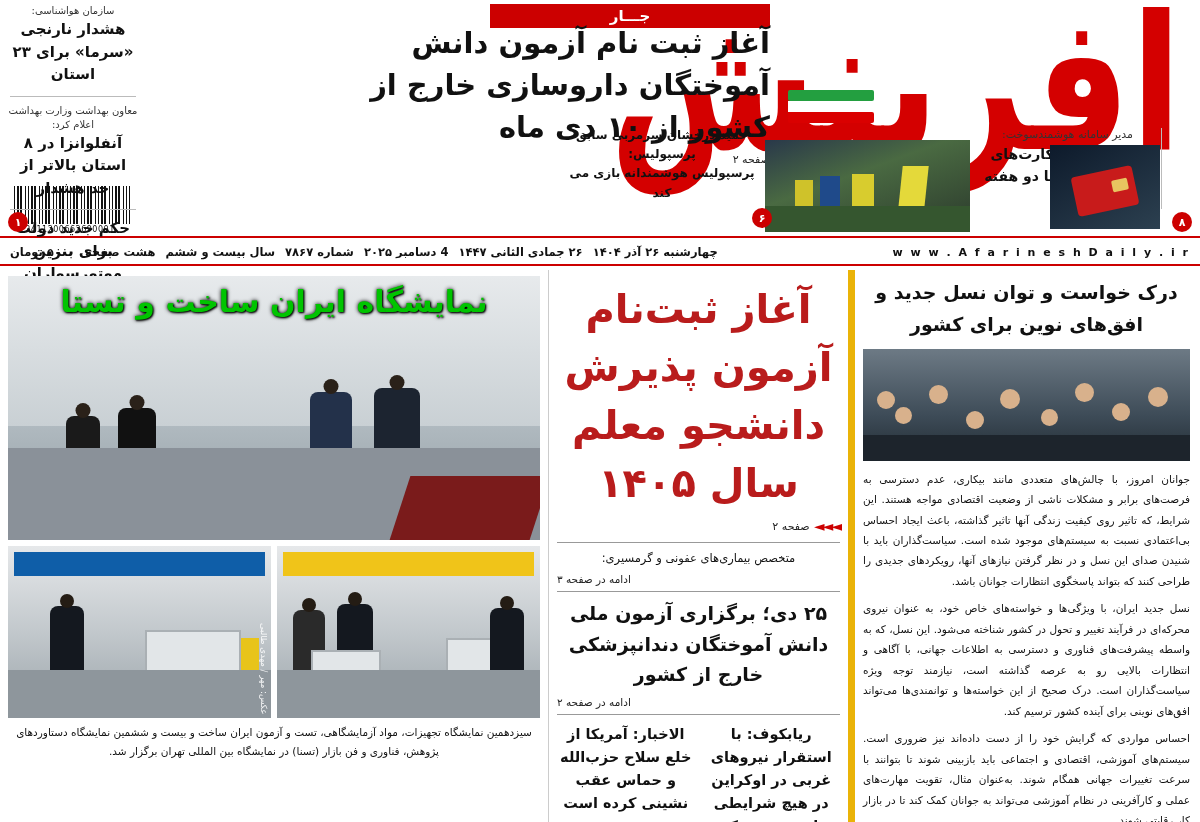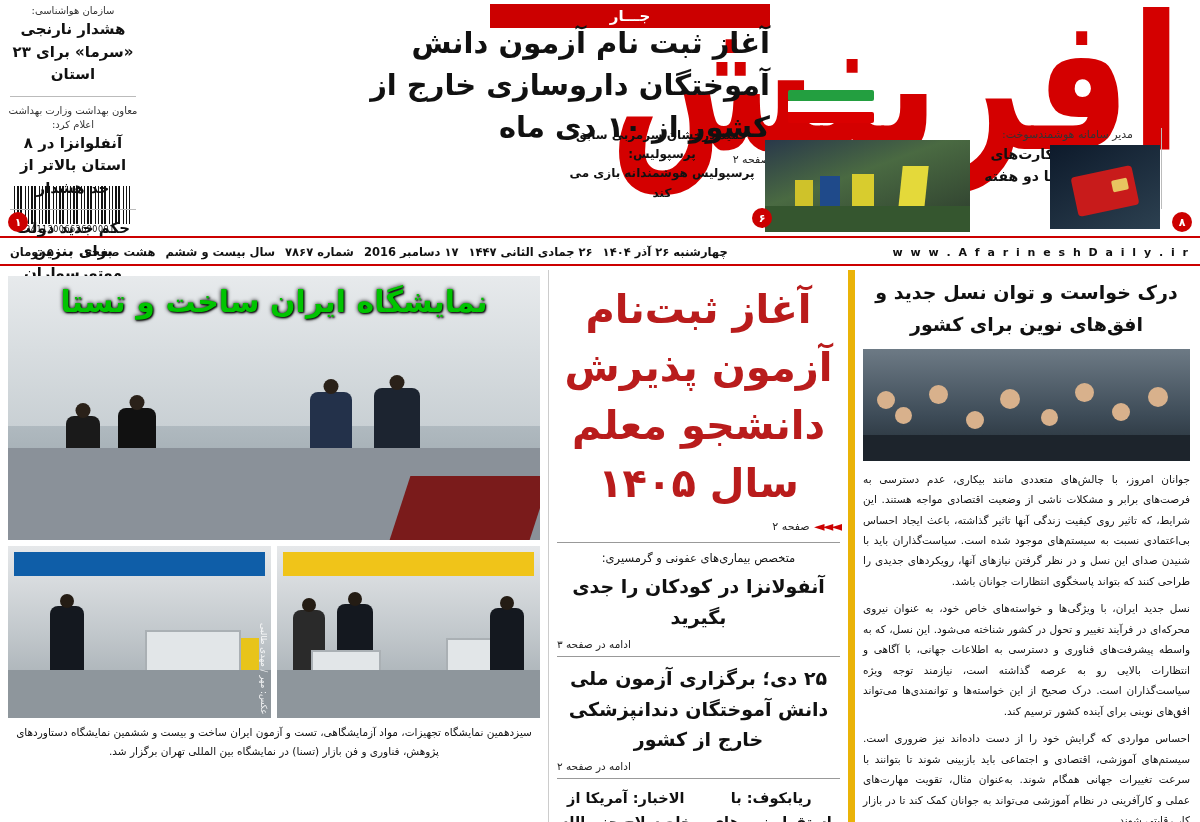--- a/index.html
+++ b/index.html
@@ -290,21 +290,21 @@
       <div style="position:absolute; top:34px; right:32px; width:16px; height:12px; background:#e8c460; border-radius:2px; transform:rotate(-12deg);"></div>
     </div>
     <div class="pagebadge" style="top:212px; right:8px;">۸</div>
   </div>
 
   <div class="datestrip">
     <div class="site">w w w . A f a r i n e s h D a i l y . i r</div>
     <div class="meta">
       <span>چهارشنبه ۲۶ آذر ۱۴۰۴</span>
       <span>۲۶ جمادی الثانی ۱۴۴۷</span>
-      <span>۱۷ دسامبر 2016</span>
+      <span>4 دسامبر ۲۰۲۵</span>
       <span>شماره ۷۸۶۷</span>
       <span>سال بیست و ششم</span>
       <span>هشت صفحه</span>
       <span>۵۰۰۰ تومان</span>
     </div>
   </div>
 
   <div class="content">
 
     <div class="col-right">
@@ -333,21 +333,20 @@
     <div class="col-mid">
       <div class="mega-title">آغاز ثبت‌نام آزمون پذیرش دانشجو معلم سال ۱۴۰۵</div>
       <div class="arrow-tag">
         <span class="arrows">◄◄◄</span>
         <span>صفحه ۲</span>
       </div>
       <div class="rule"></div>
 
       <div>
         <div class="sub-kicker">متخصص بیماری‌های عفونی و گرمسیری:</div>
-        <div class="sub-title">آنفولانزا در کودکان را جدی بگیرید</div>
         <div class="cont-tag">ادامه در صفحه ۳</div>
       </div>
       <div class="rule"></div>
 
       <div>
         <div class="sub-title">۲۵ دی؛ برگزاری آزمون ملی دانش آموختگان دندانپزشکی خارج از کشور</div>
         <div class="cont-tag">ادامه در صفحه ۲</div>
       </div>
       <div class="rule"></div>
 

